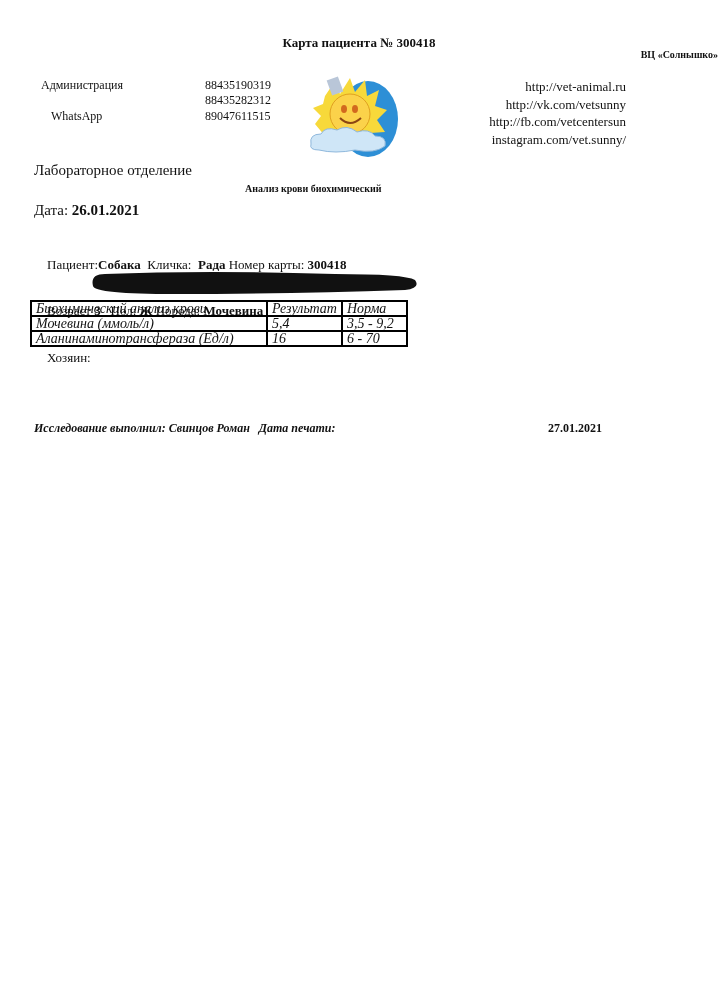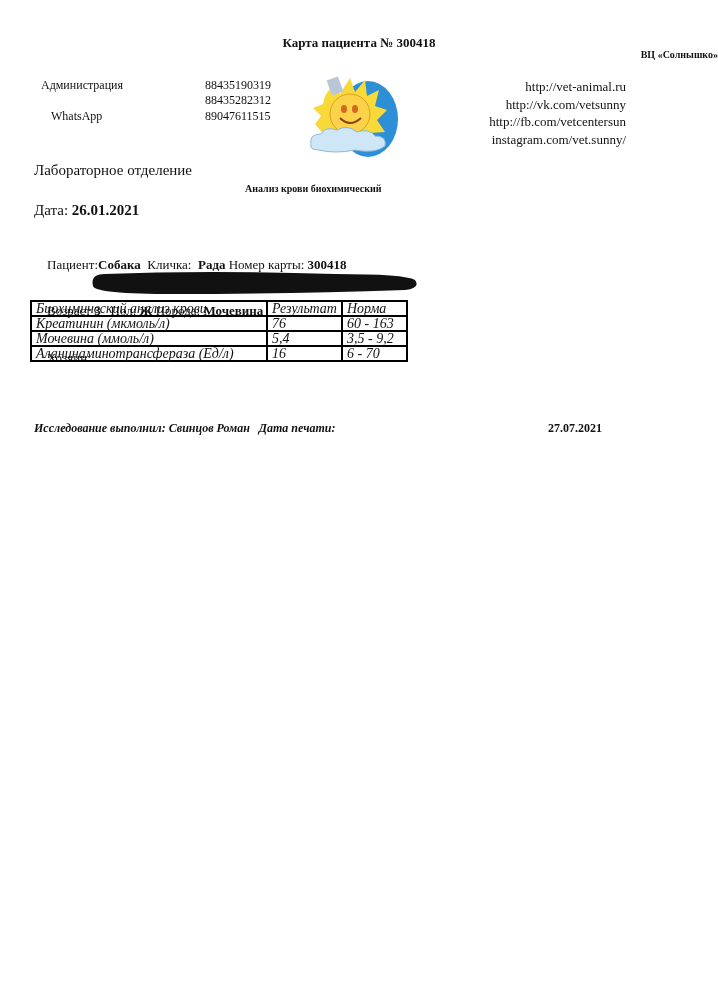--- a/index.html
+++ b/index.html
@@ -80,31 +80,26 @@
 </div>
 
 <table class="res">
   <tbody>
       <tr>
     <td style="width:226px;">Биохимический анализ крови</td>
     <td style="width:56px;">Результат</td>
     <td style="width:55px;">Норма</td>
   </tr>
   <tr>
-    <td>Креатинин (мкмоль/л)</td>
-    <td>76</td>
-    <td>60 - 163</td>
-  </tr>
-  <tr>
     <td>Мочевина (ммоль/л)</td>
     <td>5,4</td>
     <td>3,5 - 9,2</td>
   </tr>
   <tr>
     <td>Аланинаминотрансфераза (Ед/л)</td>
     <td>16</td>
     <td>6 - 70</td>
   </tr>
 </tbody>
   </table>
 
 <div class="abs footer" style="white-space:pre;">Исследование выполнил: Свинцов Роман   Дата печати:</div>
-<div class="abs footer-date">27.07.2021</div>
+<div class="abs footer-date">27.01.2021</div>
 
 </body></html>

